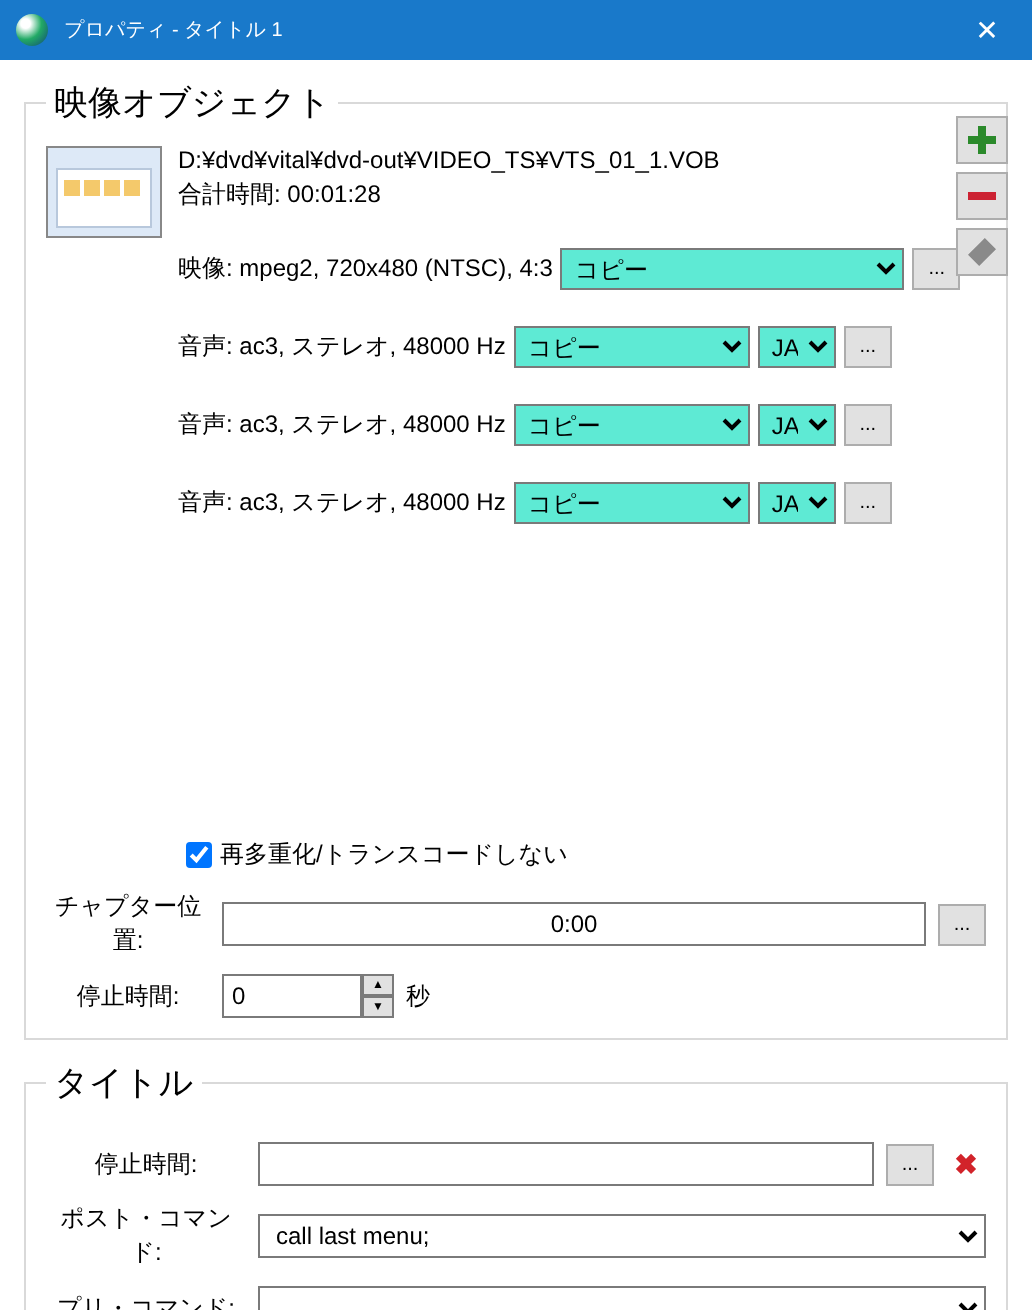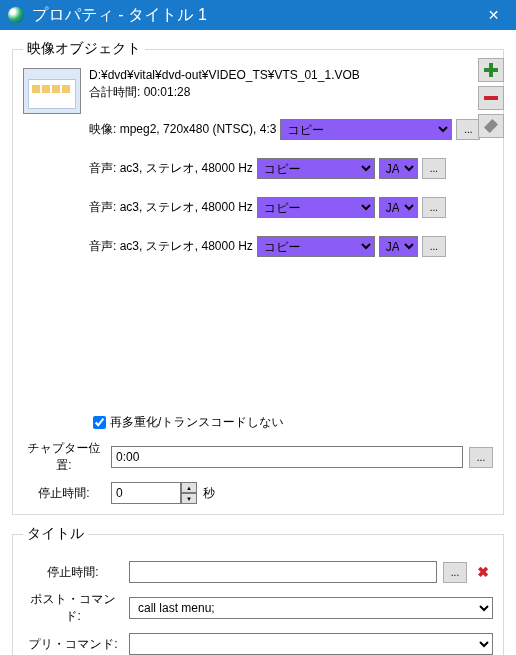--- a/index.html
+++ b/index.html
@@ -21,36 +21,36 @@
     display: flex;
     align-items: center;
     padding: 0 0 0 8px;
   }
   .titlebar .icon {
     width: 16px; height: 16px;
     background: radial-gradient(circle at 30% 30%, #fff 15%, #2a6 50%, #147 100%);
     border-radius: 50%;
     margin-right: 8px;
   }
-  .titlebar .title { flex: 1; font-size: 16px; }
+  .titlebar .title { flex: 1; font-size: 10px; }
   .titlebar .close {
     width: 45px; height: 30px;
     display: flex; align-items: center; justify-content: center;
     font-size: 14px;
   }
   .content { padding: 10px 12px; }
   fieldset {
     border: 1px solid #d9d9d9;
     border-radius: 0;
     margin: 0 0 10px 0;
     padding: 10px 10px 10px 10px;
     position: relative;
   }
   legend {
-    font-size: 14px;
+    font-size: 17px;
     padding: 0 4px;
     color: #000;
   }
   .top-row { display: flex; align-items: flex-start; }
   .thumb {
     width: 58px; height: 46px;
     border: 1px solid #888;
     background: linear-gradient(#dde9f7, #dde9f7);
     position: relative;
     flex-shrink: 0;
@@ -81,21 +81,21 @@
     align-items: center;
     margin-top: 18px;
     gap: 4px;
   }
   .media-label { flex-shrink: 0; }
   select.combo {
     font-family: inherit;
     font-size: 12px;
     height: 21px;
     border: 1px solid #7a7a7a;
-    background: #8b5cf6;
+    background: #5eead4;
     padding: 0 2px;
   }
   select.combo.copy { width: 118px; }
   select.combo.lang { width: 39px; }
   select.combo.wide { width: 172px; }
   .btn-small {
     width: 24px; height: 21px;
     border: 1px solid #adadad;
     background: #e1e1e1;
     display: inline-flex;
@@ -154,21 +154,21 @@
     width: 100px;
   }
   input.text {
     font-family: inherit;
     font-size: 12px;
     height: 22px;
     border: 1px solid #7a7a7a;
     padding: 0 4px;
     background: #fff;
   }
-  .chapter-input { flex: 1; }
+  .chapter-input { flex: 1; text-align: center; }
   .spinner-wrap { display: flex; align-items: stretch; }
   .spinner-input { width: 70px; height: 22px; border: 1px solid #7a7a7a; padding: 0 4px; }
   .spinner-btns { display: flex; flex-direction: column; width: 16px; }
   .spinner-btns div {
     flex: 1;
     border: 1px solid #7a7a7a;
     background: #e1e1e1;
     font-size: 6px;
     display: flex; align-items: center; justify-content: center;
     line-height: 1;

